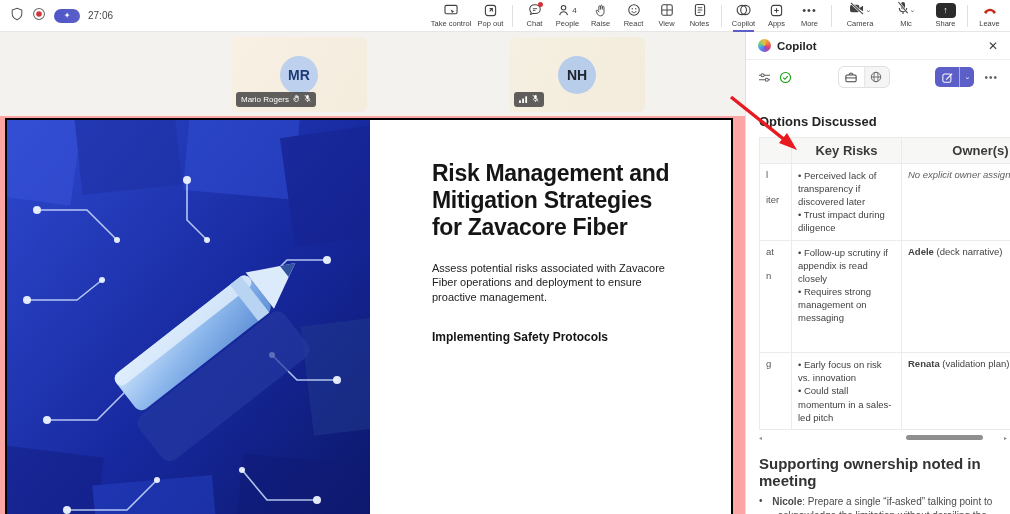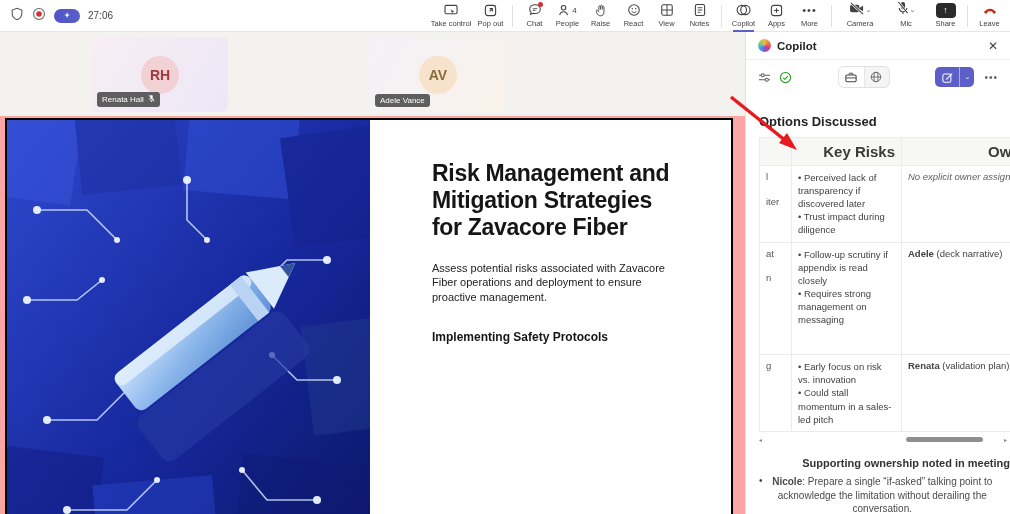--- a/index.html
+++ b/index.html
@@ -65,33 +65,33 @@
   .compose .c1 { width:24px; height:20px; background:#5b5fc7; color:#fff; display:flex; align-items:center; justify-content:center; }
   .compose .c2 { width:15px; height:20px; background:#5b5fc7; color:#fff; display:flex; align-items:center;
     justify-content:center; border-left:1px solid rgba(255,255,255,.5); font-size:7px; }
   .dots { color:#616161; letter-spacing:1px; font-size:10px; margin-left:2px; }
 
   .panel-body { padding:6px 0 0 13px; }
   .opts-h { font-size:13px; font-weight:bold; color:#242424; margin:14px 0 8px 0; }
   .tbl-clip { width:252px; overflow:hidden; }
   .tbl { width:300px; border-collapse:collapse; table-layout:fixed; font-size:9.5px; color:#424242; }
   .tbl th, .tbl td { border:1px solid #ebebeb; vertical-align:top; padding:5px 6px; }
-  .tbl th { background:#f7f7f6; text-align:right; font-size:15px; font-weight:bold; color:#3b3b3b; height:24px; }
+  .tbl th { background:#f7f7f6; text-align:center; font-size:13px; font-weight:bold; color:#3b3b3b; height:24px; }
   .c0 { width:32px; } .c1 { width:110px; } .c2 { width:158px; }
   .risk-line { line-height:1.38; }
   .owner-none { font-style:italic; color:#5f5f5f; white-space:nowrap; }
   .owner-n { font-weight:bold; }
   .frag { line-height:1.35; color:#555; }
   .frag .f2 { margin-top:12px; }
   .hscroll { width:248px; height:10px; display:flex; align-items:center; margin-top:3px; }
   .harrow { font-size:6px; color:#8a8a8a; width:8px; }
   .htrack { flex:1; position:relative; height:5px; }
   .hthumb { position:absolute; left:60%; width:33%; height:5px; background:#8f8f8f; border-radius:3px; }
 
-  .sup-h { font-size:11px; font-weight:bold; color:#333; margin-top:12px;text-align:right; }
+  .sup-h { font-size:15px; font-weight:bold; color:#333; margin-top:12px; }
   .sup-li { display:flex; gap:6px; margin-top:6px; padding-right:14px; }
   .sup-li .b { font-size:10px; color:#444; }
   .sup-li .t { font-size:10px; line-height:1.38; color:#4a4a4a;text-align:center; }
 
   .arrow-overlay { position:absolute; top:0; left:0; width:1010px; height:514px; pointer-events:none; z-index:9; }
 </style>
 </head>
 <body>
 
 <div class="topbar">
@@ -252,35 +252,47 @@
         <svg width="16" height="12" viewBox="0 0 17 12">
             <path d="M2 8.5C5.5 3.5 11.5 3.5 15 8.5l-2.4 1.8-2-2.6c-1.4-.5-2.8-.5-4.2 0l-2 2.6z" fill="#c42b1c"></path>
           </svg>
       </span>
       <span class="lbl">Leave</span>
     </div>
   </div>
 </div>
 
 <div class="strip">
-  <div class="tile" style="left:92px; background:linear-gradient(120deg,#f7eef3,#ece7f7);">
-    <div class="avatar" style="background:#f2d1d5; color:#9e3a40;">RH</div>
+  <div class="tile" style="left:231px; background:linear-gradient(120deg,#f8f0e3,#f4ecdd);">
+    <div class="avatar" style="background:#bdd0ee; color:#1e3a76;">MR</div>
     <div class="tile-label">
-      <span>Renata Hall</span>
+      <span>Mario Rogers</span>
+      <span><svg width="7" height="9" viewBox="0 0 14 15">
+            <path d="M4.5 7V3.2c0-1.6 2-1.6 2 0V6m0-3.5c0-1.6 2-1.6 2 0V6m0-2.3c0-1.5 2-1.5 2 0V9c0 3-1.7 4.7-4 4.7-2 0-3.2-1-4.2-3L1.6 8.6c-.7-1.3.8-2.2 1.6-1.2l1.3 1.7" fill="none" stroke="#fff" stroke-width="1.6" stroke-linecap="round"></path>
+          </svg></span>
       <span><svg width="7" height="9" viewBox="0 0 13 15">
             <rect x="4.3" y="1" width="4.4" height="8" rx="2.2" fill="#fff"></rect>
             <path d="M2.5 7.5c0 2.3 1.8 4 4 4s4-1.7 4-4M6.5 11.5V14" fill="none" stroke="#fff" stroke-width="1.4"></path>
             <path d="M1.5 1l10 12" stroke="#fff" stroke-width="1.4"></path>
           </svg></span>
     </div>
   </div>
-  <div class="tile" style="left:370px; background:linear-gradient(120deg,#f3f1f8,#f8f2e9);">
-    <div class="avatar" style="background:#f7e3cb; color:#8a6a3f;">AV</div>
+  <div class="tile" style="left:509px; background:linear-gradient(120deg,#f6f0e2,#f3ecdc);">
+    <div class="avatar" style="background:#b7cdea; color:#20242c;">NH</div>
     <div class="tile-label">
-      <span>Adele Vance</span>
+      <span><svg width="9" height="8" viewBox="0 0 10 9">
+            <rect x="0" y="6" width="2" height="3" fill="#fff"></rect>
+            <rect x="3.5" y="4" width="2" height="5" fill="#fff"></rect>
+            <rect x="7" y="1.5" width="2" height="7.5" fill="#fff"></rect>
+          </svg></span>
+      <span><svg width="7" height="9" viewBox="0 0 13 15">
+            <rect x="4.3" y="1" width="4.4" height="8" rx="2.2" fill="#fff"></rect>
+            <path d="M2.5 7.5c0 2.3 1.8 4 4 4s4-1.7 4-4M6.5 11.5V14" fill="none" stroke="#fff" stroke-width="1.4"></path>
+            <path d="M1.5 1l10 12" stroke="#fff" stroke-width="1.4"></path>
+          </svg></span>
     </div>
   </div>
 </div>
 
 <div class="stage">
   <div class="slide-frame">
     <div class="slide">
       <div class="slide-img">
         <svg width="363" height="456" viewBox="0 0 363 456" preserveAspectRatio="none">
           <defs>

